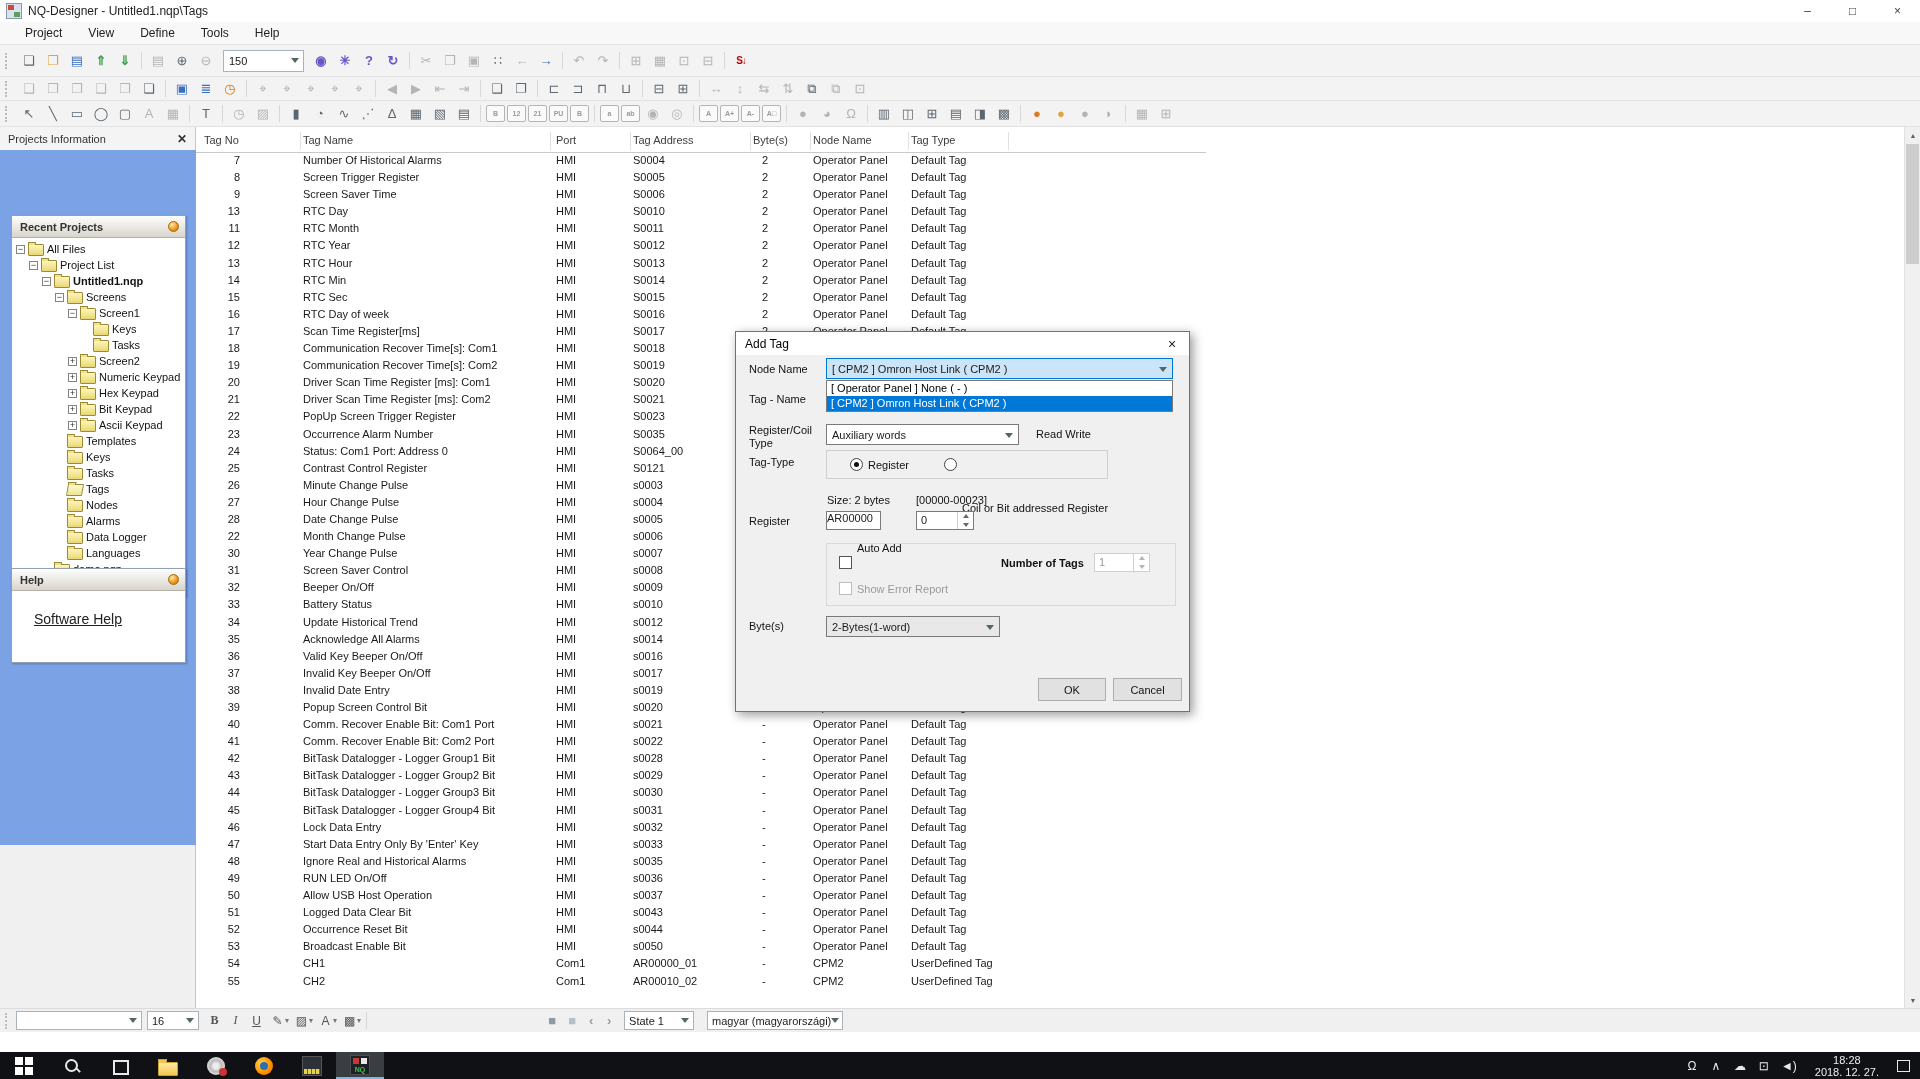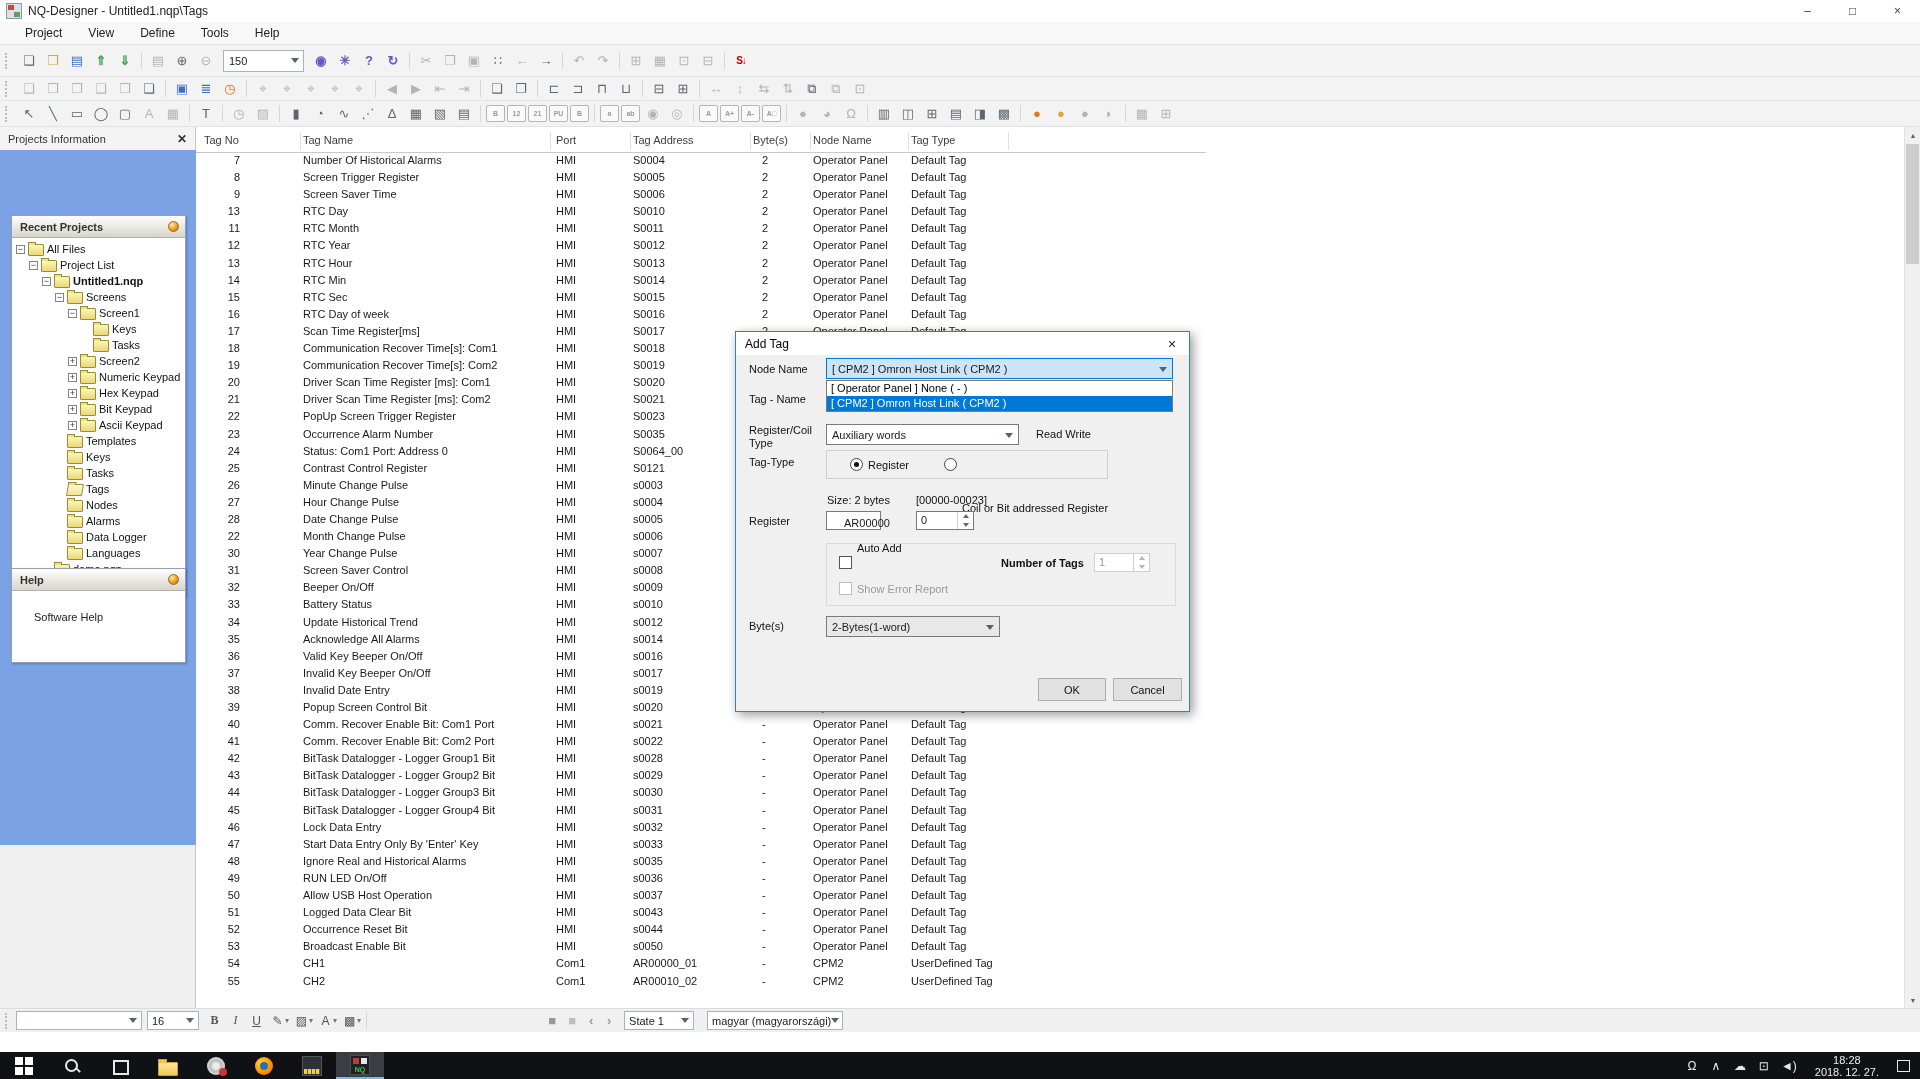--- a/index.html
+++ b/index.html
@@ -40,21 +40,21 @@
   #card-recent{top:18px;height:380px;margin-top:47px;}
   #card-help{top:418px;height:93px;}
   .treebox{position:absolute;left:0;top:22px;right:0;bottom:0;overflow:hidden;padding-top:3px;}
   .titem{height:16px;display:flex;align-items:center;gap:3px;white-space:nowrap;font-size:11px;color:#111;}
   .texp{width:9px;height:9px;border:1px solid #848484;background:#fff;font-size:9px;line-height:7px;text-align:center;color:#333;flex:0 0 auto;box-sizing:border-box;}
   .texp.hide{visibility:hidden;}
   .fold{width:14px;height:10px;position:relative;background:linear-gradient(#fdf6b8,#e9d877);border:1px solid #9c8a35;border-radius:1px;flex:0 0 auto;margin-top:2px;}
   .fold::before{content:"";position:absolute;top:-3px;left:-1px;width:6px;height:2px;background:#efe08a;border:1px solid #9c8a35;border-bottom:none;}
   .fold.open{transform:skewX(-10deg);background:linear-gradient(#fdf9cf,#efe397);}
   .titem.bold span.tlabel{font-weight:bold;}
-  .helpbody{padding:20px 0 0 22px;font-size:11px;color:#222;}
+  .helpbody{padding:20px 0 0 22px;font-size:14px;color:#222;text-decoration:underline;}
   
   .tablearea{position:absolute;left:196px;top:127px;width:1708px;height:881px;background:#fff;overflow:hidden;}
   .thead{position:absolute;left:0;top:3px;width:1010px;height:22px;border-bottom:1px solid #c9c9c9;color:#3c3c3c;}
   .thead span{position:absolute;top:4px;font-size:11px;}
   .vline{position:absolute;top:2px;width:1px;height:18px;background:#e0e0e0;}
   .tbody{position:absolute;left:0;top:25px;width:1708px;}
   .trow{height:17.1px;position:relative;}
   .trow span{position:absolute;top:2px;white-space:nowrap;}
   .c0{left:0;width:44px;text-align:right;}
   .c1{left:107px;} .c2{left:360px;} .c3{left:437px;} .c4{left:566px;} .c5{left:617px;} .c6{left:715px;}
@@ -67,21 +67,21 @@
   .dlg-title{height:23px;background:#fff;display:flex;align-items:center;justify-content:space-between;padding-left:9px;font-size:12px;color:#000;}
   .dlg-close{width:34px;height:23px;display:flex;align-items:center;justify-content:center;font-size:14px;color:#222;}
   .dl{position:absolute;font-size:11px;color:#111;}
   .combo{position:absolute;background:#fff;border:1px solid #7a7a7a;box-sizing:border-box;font-size:11px;display:flex;align-items:center;padding-left:5px;}
   .combo .ca{position:absolute;right:5px;top:8px;}
   .combo.focus{background:#cce4f7;border:1px solid #0078d7;}
   .combo.gray{background:#e8e8e8;}
   .ddlist{position:absolute;left:90px;top:48px;width:347px;background:#fff;border:1px solid #7a7a7a;box-sizing:border-box;z-index:60;}
   .opt{height:15px;line-height:15px;padding-left:4px;font-size:11px;color:#000;white-space:nowrap;}
   .opt.sel{background:#0078d7;color:#fff;}
-  .tfield{position:absolute;background:#fff;border:1px solid #5f5f5f;box-sizing:border-box;font-size:11px;display:flex;align-items:flex-end;padding-left:17px;}
+  .tfield{position:absolute;background:#fff;border:1px solid #5f5f5f;box-sizing:border-box;font-size:11px;display:flex;align-items:flex-start;padding-left:0;}
   .gbox{position:absolute;border:1px solid #cfcfcf;background:#f0f0f0;box-sizing:border-box;}
   .rad{position:absolute;width:13px;height:13px;border:1px solid #444;border-radius:50%;background:#fff;box-sizing:border-box;}
   .rad.on::after{content:"";position:absolute;left:3px;top:3px;width:5px;height:5px;border-radius:50%;background:#111;}
   .cb{position:absolute;width:13px;height:13px;border:1px solid #555;background:#fff;box-sizing:border-box;}
   .cb.dis{border-color:#bdbdbd;}
   .dl.dis{color:#9a9a9a;}
   .spinner{position:absolute;background:#fff;border:1px solid #7a7a7a;box-sizing:border-box;font-size:11px;}
   .spinner .sv{position:absolute;left:4px;top:2px;}
   .spinner.dis{border-color:#cfcfcf;} .spinner.dis .sv{color:#9a9a9a;}
   .spbtns{position:absolute;right:0;top:0;bottom:0;width:15px;border-left:1px solid #cfcfcf;display:flex;flex-direction:column;}

